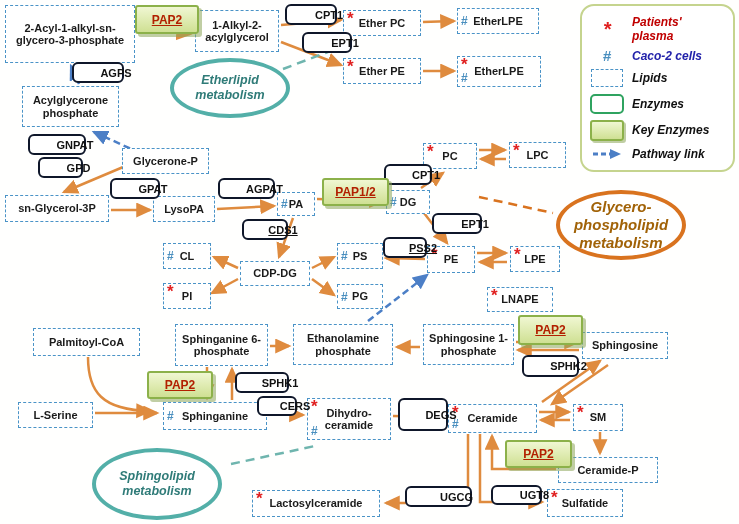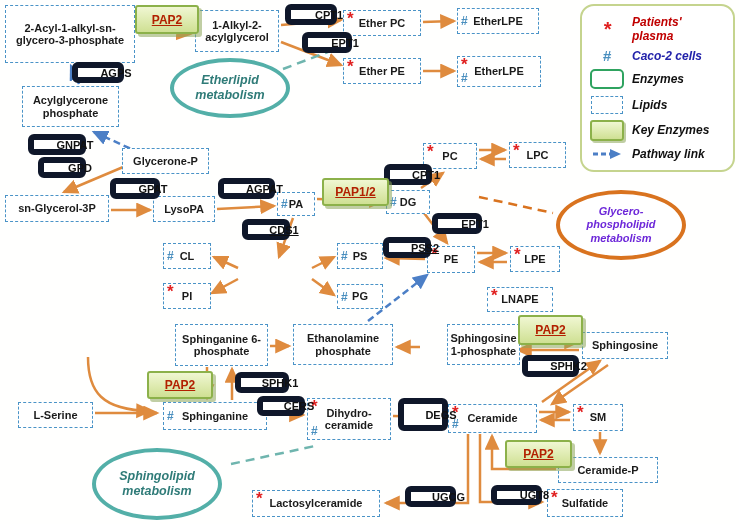--- a/index.html
+++ b/index.html
@@ -1,30 +1,30 @@
 <!DOCTYPE html>
 <html><head>
 <meta charset="utf-8">
 <style>
   html,body{margin:0;padding:0;background:#fff;}
   #canvas{position:relative;width:739px;height:524px;background:#fffffe;font-family:"Liberation Sans",sans-serif;overflow:hidden;}
   #wires{position:absolute;left:0;top:0;z-index:1;}
   .lipid{position:absolute;z-index:2;background:#fff;border:1.6px dashed #4A93C7;display:flex;align-items:center;justify-content:center;text-align:center;font-weight:bold;font-size:11px;color:#1b1b1b;line-height:1.12;padding:1px 3px;box-sizing:border-box;}
-  .enzyme{position:absolute;z-index:3;background:#fff;border:6px solid #0f172a;border-radius:6px;display:flex;align-items:center;justify-content:center;font-weight:bold;font-size:11px;color:#111;box-sizing:border-box;padding-left:36px;}
+  .enzyme{position:absolute;z-index:3;background:#fff;border:2px solid #0f172a;border-radius:6px;display:flex;align-items:center;justify-content:center;font-weight:bold;font-size:11px;color:#111;box-sizing:border-box;padding-left:36px;}
   .enzyme.u .elbl{text-decoration:underline;}
   .keyenzyme{position:absolute;z-index:3;background:linear-gradient(180deg,#f0f7d2,#cfe093);border:2px solid #8CB14A;border-radius:3px;box-shadow:3px 3px 0 rgba(140,165,90,.55);display:flex;align-items:center;justify-content:center;font-weight:bold;font-size:12px;}
   .keyenzyme .klbl{color:#B22000;text-decoration:underline;}
   .mk{position:absolute;font-weight:bold;}
   .mk-star{color:#E02020;font-size:17px;line-height:9px;left:3px;top:3px;}
   .mk-hash{color:#4A8FBF;font-size:12px;line-height:10px;left:3px;bottom:3px;}
   .hash-only .mk-hash{top:50%;bottom:auto;transform:translateY(-50%);}
   .region{position:absolute;z-index:2;border-radius:50%;display:flex;flex-direction:column;align-items:center;justify-content:center;font-weight:bold;font-style:italic;background:#fff;}
   .region span{display:block;line-height:1.2;}
   .region.teal{border:4px solid #53AFA8;color:#2F7B78;font-size:12.5px;}
-  .region.orange{border:4px solid #D9731F;color:#6d28d9;font-size:11px;}
+  .region.orange{border:4px solid #D9731F;color:#a16207;font-size:15px;}
   #legend{position:absolute;z-index:3;left:580px;top:4px;width:155px;height:168px;border:2.5px solid #C5D48E;border-radius:14px;background:#fff;box-sizing:border-box;display:flex;flex-direction:column;justify-content:space-around;padding:6px 8px;}
   .lrow{display:flex;align-items:center;gap:8px;font-weight:bold;font-style:italic;font-size:12px;color:#111;}
   .lsym{width:34px;display:flex;align-items:center;justify-content:center;flex:0 0 34px;}
   .lrow .star{color:#E02020;font-size:20px;line-height:12px;}
   .lrow .hash{color:#4A8FBF;font-size:15px;line-height:12px;}
   .lrow.plasma .ltxt{color:#C00000;}
   .lrow.caco .ltxt{color:#2222AA;}
   .sw-lipid{width:30px;height:16px;border:1.6px dashed #4A93C7;background:#fff;}
   .sw-enz{width:30px;height:16px;border:2px solid #2FA360;border-radius:5px;background:#fff;}
   .sw-key{width:32px;height:17px;border:2px solid #8CB14A;border-radius:3px;background:linear-gradient(180deg,#f0f7d2,#cfe093);box-shadow:2px 2px 0 rgba(140,165,90,.55);}
@@ -144,20 +144,23 @@
       <span class="lbl">PC</span>
     </div>
 <div class="lipid" style="left:509px;top:142px;width:57px;height:26px">
       <span class="mk mk-star">*</span>
       <span class="lbl">LPC</span>
     </div>
 <div class="lipid hash-only" style="left:163px;top:243px;width:48px;height:26px">
       <span class="mk mk-hash">#</span>
       <span class="lbl">CL</span>
     </div>
+<div class="lipid" style="left:240px;top:261px;width:70px;height:25px">
+      <span class="lbl">CDP-DG</span>
+    </div>
 <div class="lipid" style="left:163px;top:283px;width:48px;height:26px">
       <span class="mk mk-star">*</span>
       <span class="lbl">PI</span>
     </div>
 <div class="lipid hash-only" style="left:337px;top:243px;width:46px;height:26px">
       <span class="mk mk-hash">#</span>
       <span class="lbl">PS</span>
     </div>
 <div class="lipid hash-only" style="left:337px;top:284px;width:46px;height:25px">
       <span class="mk mk-hash">#</span>
@@ -167,28 +170,31 @@
       <span class="mk mk-star">*</span>
       <span class="lbl">PE</span>
     </div>
 <div class="lipid" style="left:510px;top:246px;width:50px;height:26px">
       <span class="mk mk-star">*</span>
       <span class="lbl">LPE</span>
     </div>
 <div class="lipid" style="left:487px;top:287px;width:66px;height:25px">
       <span class="mk mk-star">*</span>
       <span class="lbl">LNAPE</span>
+    </div>
+<div class="lipid" style="left:33px;top:328px;width:107px;height:28px">
+      <span class="lbl">Palmitoyl-CoA</span>
     </div>
 <div class="lipid" style="left:175px;top:324px;width:93px;height:42px">
       <span class="lbl">Sphinganine 6-phosphate</span>
     </div>
 <div class="lipid" style="left:293px;top:324px;width:100px;height:41px">
       <span class="lbl">Ethanolamine phosphate</span>
     </div>
-<div class="lipid" style="left:447px;top:324px;width:73px;height:41px">
+<div class="lipid" style="left:423px;top:324px;width:91px;height:41px">
       <span class="lbl">Sphingosine 1-phosphate</span>
     </div>
 <div class="lipid" style="left:582px;top:332px;width:86px;height:27px">
       <span class="lbl">Sphingosine</span>
     </div>
 <div class="lipid" style="left:18px;top:402px;width:75px;height:26px">
       <span class="lbl">L-Serine</span>
     </div>
 <div class="lipid hash-only" style="left:163px;top:402px;width:104px;height:28px">
       <span class="mk mk-hash">#</span>
@@ -258,21 +264,21 @@
     </div>
 <div class="enzyme" style="left:522px;top:355px;width:57px;height:22px">
       <span class="elbl">SPHK2</span>
     </div>
 <div class="enzyme" style="left:257px;top:396px;width:36px;height:20px">
       <span class="elbl">CERS</span>
     </div>
 <div class="enzyme" style="left:398px;top:398px;width:50px;height:33px">
       <span class="elbl">DEGS</span>
     </div>
-<div class="enzyme" style="left:405px;top:486px;width:51px;height:21px">
+<div class="enzyme" style="left:405px;top:486px;width:67px;height:21px">
       <span class="elbl">UGCG</span>
     </div>
 <div class="enzyme" style="left:491px;top:485px;width:51px;height:20px">
       <span class="elbl">UGT8</span>
     </div>
 
 <div class="keyenzyme" style="left:135px;top:5px;width:60px;height:25px">
       <span class="klbl">PAP2</span>
     </div>
 <div class="keyenzyme" style="left:322px;top:178px;width:63px;height:24px">
@@ -303,32 +309,32 @@
 </div>
 
 <div id="legend">
   <div class="lrow plasma">
     <span class="lsym star">*</span>
     <span class="ltxt">Patients' plasma</span>
   </div>
   <div class="lrow caco">
     <span class="lsym hash">#</span>
     <span class="ltxt">Caco-2 cells</span>
+  </div>
+  <div class="lrow">
+    <span class="lsym">
+          <span class="sw-lipid"></span>
+        </span>
+    <span class="ltxt">Lipids</span>
   </div>
   <div class="lrow">
     <span class="lsym">
           <span class="sw-enz"></span>
         </span>
     <span class="ltxt">Enzymes</span>
-  </div>
-  <div class="lrow">
-    <span class="lsym">
-          <span class="sw-lipid"></span>
-        </span>
-    <span class="ltxt">Lipids</span>
   </div>
   <div class="lrow">
     <span class="lsym">
           <span class="sw-key"></span>
         </span>
     <span class="ltxt">Key Enzymes</span>
   </div>
   <div class="lrow">
     <span class="lsym">
       <svg width="32" height="12">

